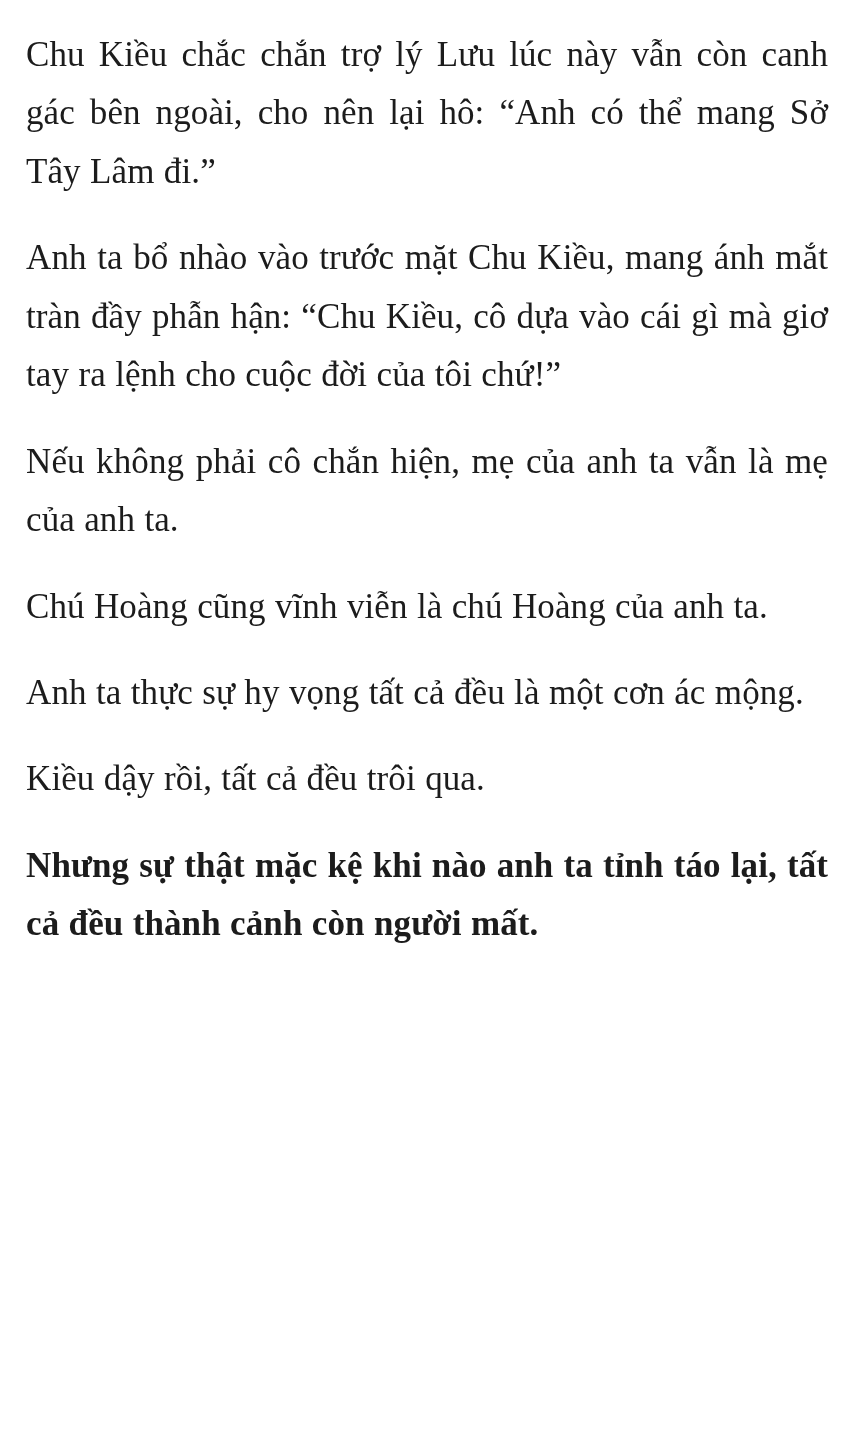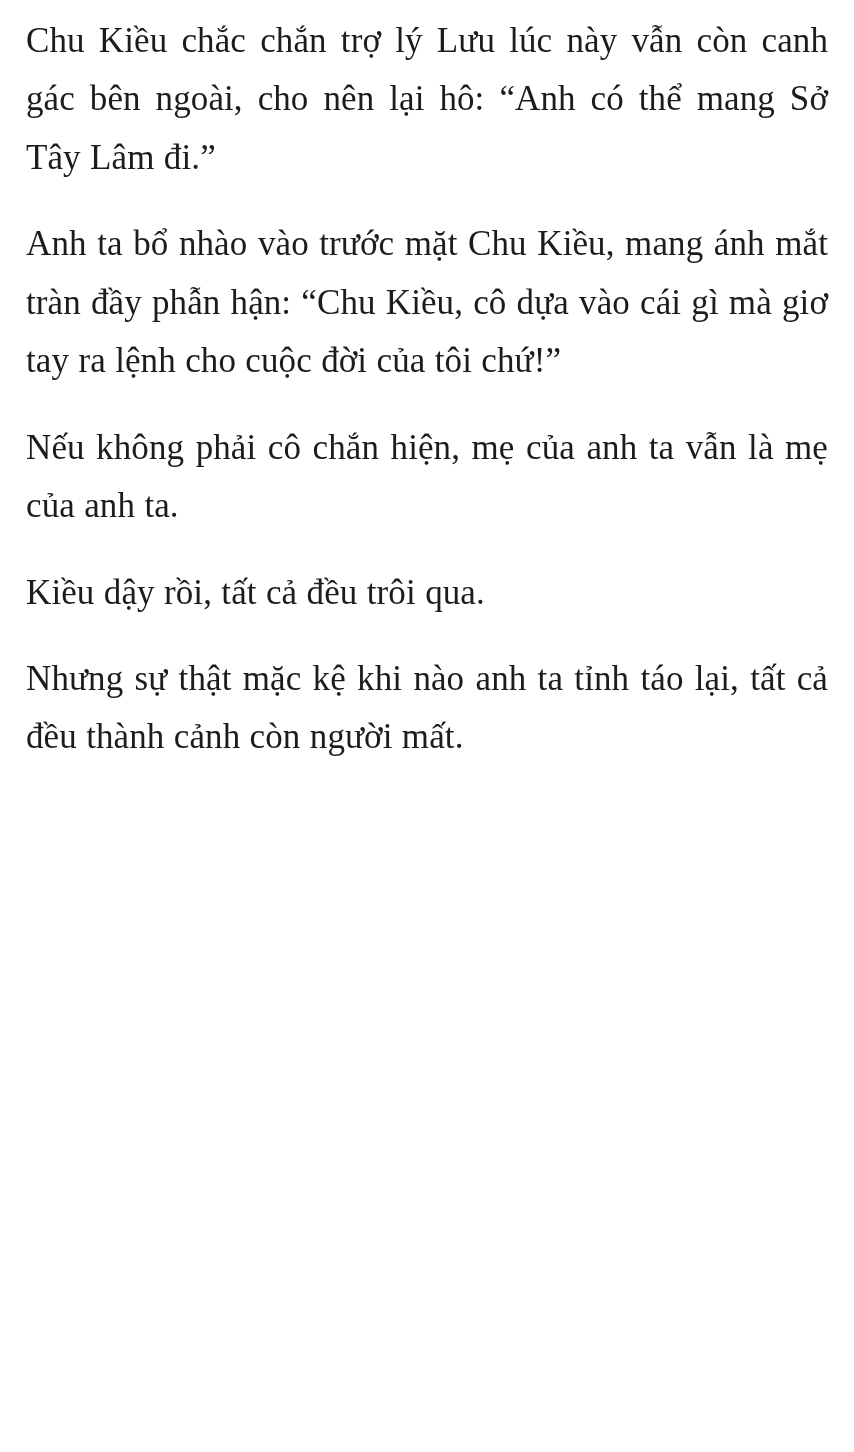--- a/index.html
+++ b/index.html
@@ -7,40 +7,43 @@
     padding: 0;
     background: #ffffff;
   }
   body {
     width: 854px;
     min-height: 1452px;
     font-family: "Liberation Serif", "DejaVu Serif", serif;
     color: #1c1c1c;
   }
   .reader {
-    padding: 12px 26px 10px 26px;
+    padding: 26px 26px 10px 26px;
     box-sizing: border-box;
     width: 854px;
   }
   .para {
     font-size: 35px;
     line-height: 1.67;
     text-align: justify;
     text-justify: inter-word;
     margin: 0 0 28px 0;
     letter-spacing: 0.1px;
     color: #1c1c1c;
     word-spacing: 0.5px;
   }
   .para:last-child {
     margin-bottom: 0;
+    font-weight: bold;
   }
 </style>
 </head>
 <body>
 
 <div class="reader">
   <p class="para">Chu Kiều chắc chắn trợ lý Lưu lúc này vẫn còn canh gác bên ngoài, cho nên lại hô: “Anh có thể mang Sở Tây Lâm đi.”</p>
   <p class="para">Anh ta bổ nhào vào trước mặt Chu Kiều, mang ánh mắt tràn đầy phẫn hận: “Chu Kiều, cô dựa vào cái gì mà giơ tay ra lệnh cho cuộc đời của tôi chứ!”</p>
   <p class="para">Nếu không phải cô chắn hiện, mẹ của anh ta vẫn là mẹ của anh ta.</p>
+  <p class="para">Chú Hoàng cũng vĩnh viễn là chú Hoàng của anh ta.</p>
+  <p class="para">Anh ta thực sự hy vọng tất cả đều là một cơn ác mộng.</p>
   <p class="para">Kiều dậy rồi, tất cả đều trôi qua.</p>
   <p class="para">Nhưng sự thật mặc kệ khi nào anh ta tỉnh táo lại, tất cả đều thành cảnh còn người mất.</p>
 </div>
 
 </body></html>

